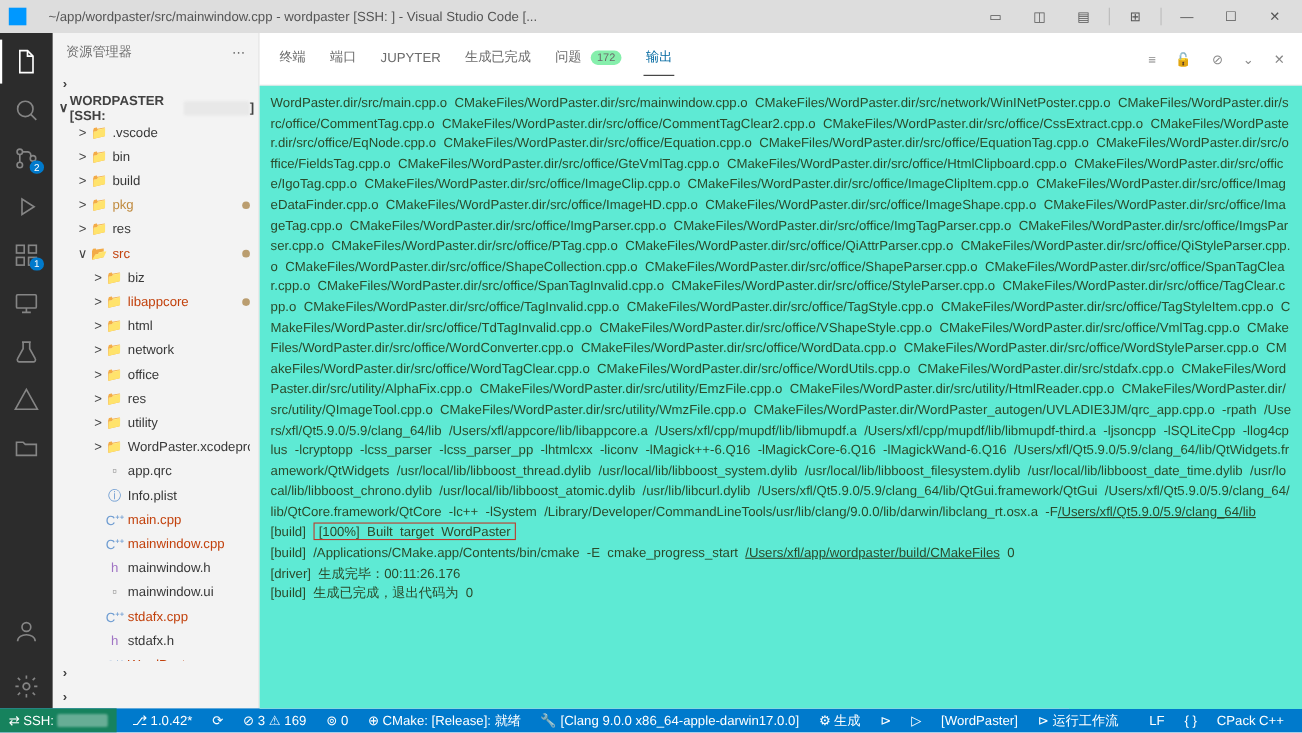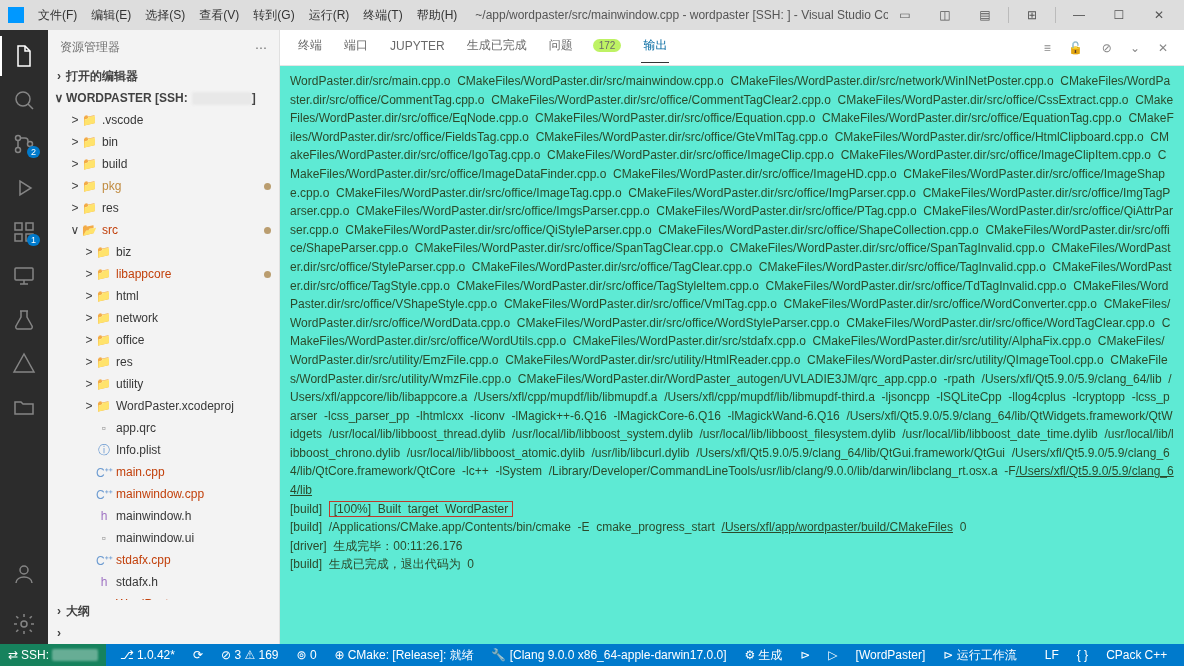--- a/index.html
+++ b/index.html
@@ -12,70 +12,60 @@
 .titlebar .winbtns{display:flex;gap:6px;align-items:center}
 .titlebar .winbtns span{width:34px;height:22px;display:flex;align-items:center;justify-content:center;color:#555}
 .titlebar .winbtns .sep{width:1px;height:16px;background:#bbb}
 .main{flex:1;display:flex;min-height:0}
 .activitybar{width:48px;background:#2c2c2c;display:flex;flex-direction:column;align-items:center;padding-top:6px;gap:4px}
 .activitybar .aitem{width:48px;height:40px;display:flex;align-items:center;justify-content:center;color:#858585;position:relative}
 .activitybar .aitem.active{color:#fff}
 .activitybar .aitem.active::before{content:"";position:absolute;left:0;top:0;bottom:0;width:2px;background:#fff}
 .activitybar .badge{position:absolute;right:8px;bottom:6px;background:#007acc;color:#fff;font-size:9px;border-radius:8px;padding:0 4px;line-height:12px}
 .activitybar .bottom{margin-top:auto;margin-bottom:6px}
-.sidebar{width:232px;background:#f3f3f3;display:flex;flex-direction:column;border-right:1px solid #e0e0e0}
+.sidebar{width:188px;background:#f3f3f3;display:flex;flex-direction:column;border-right:1px solid #e0e0e0}
 .sidebar-header{height:35px;display:flex;align-items:center;justify-content:space-between;padding:0 12px;color:#6f6f6f;font-size:11px}
 .sidebar-section{height:22px;display:flex;align-items:center;padding:0 4px;color:#424242;font-size:11px;font-weight:bold}
 .sidebar-section .chev{width:14px;text-align:center}
 .sidebar-section .label{flex:1}
 .sidebar-section .blur{flex:0 0 60px;height:13px;background:#e8e8e8;filter:blur(1px);border-radius:2px}
 .tree{flex:1;overflow:auto}
 .tree-item{height:22px;display:flex;align-items:center;color:#383838;padding-right:8px}
 .tree-item .chev{width:14px;text-align:center;color:#424242}
 .tree-item .icon{width:16px;margin-right:4px;text-align:center}
 .tree-item .name{flex:1;white-space:nowrap;overflow:hidden}
 .tree-item.modified::after{content:"";width:7px;height:7px;border-radius:50%;background:#ba9d6f}.ind1{padding-left:20px}.ind2{padding-left:34px}
 .folder-y{color:#b8860b}.folder-g{color:#2e9e5b}.folder-o{color:#cc8b3e}
 .file-grey{color:#8a8a8a}.file-blue{color:#6c9bd1}.file-h{color:#a074c4}
 .name.g{color:#c2410c}.name.o{color:#c08b3f}
 .editor{flex:1;display:flex;flex-direction:column;min-width:0;background:#ffffff}
-.panel-tabs{height:36px;display:flex;align-items:center;gap:18px;padding:0 16px;border-bottom:1px solid #e5e5e5;color:#6a6a6a;font-size:11px}
+.panel-tabs{height:48px;display:flex;align-items:center;gap:18px;padding:0 16px;border-bottom:1px solid #e5e5e5;color:#6a6a6a;font-size:11px}
 .panel-tabs .tab{padding:4px 2px 8px;cursor:pointer;position:relative}
 .panel-tabs .tab.active{color:#0369a1}
 .panel-tabs .tab.active::after{content:"";position:absolute;left:0;right:0;bottom:-1px;height:1px;background:#333}
-.panel-tabs .cnt{background:#bef264;border-radius:8px;padding:1px 6px;font-size:10px;margin-left:20px}
+.panel-tabs .cnt{background:#86efac;border-radius:8px;padding:1px 6px;font-size:10px;margin-left:8px}
 .panel-tabs .spacer{flex:1}
 .panel-tabs select{border:1px solid #ccc;padding:2px 18px 2px 6px;font-size:12px;background:#fff;width:150px}
 .panel-tabs .ticon{color:#888;cursor:pointer}
 .output{flex:1;background:#5eead4;padding:6px 10px;font-family:Consolas,monospace;font-size:12px;color:#2b4a2b;line-height:1.55;white-space:pre-wrap;word-break:break-all;overflow:auto}
 .output .box{border:1px solid #c0392b;padding:0 4px}
 .output u{text-decoration:underline}
 .statusbar{height:22px;background:#007acc;color:#fff;display:flex;align-items:center;font-size:12px;padding:0 8px;gap:10px}
 .statusbar .sitem{display:flex;align-items:center;gap:3px;padding:0 4px;cursor:pointer;white-space:nowrap}
 .statusbar .remote{background:#16825d;margin-left:-8px;padding:0 8px;height:22px;display:flex;align-items:center}
 .statusbar .blur{width:46px;height:12px;background:rgba(255,255,255,.35);filter:blur(1px);border-radius:2px}
 .statusbar .spacer{flex:1}
 svg{width:22px;height:22px}
 .activitybar svg{width:24px;height:24px}
 </style>
 </head>
 <body>
 
 <div class="titlebar">
   <div class="vsc-icon"></div>
-  <div class="menus" id="menus">
-      <span>文件(F)</span>
-      <span>编辑(E)</span>
-      <span>选择(S)</span>
-      <span>查看(V)</span>
-      <span>转到(G)</span>
-      <span>运行(R)</span>
-      <span>终端(T)</span>
-      <span>帮助(H)</span>
-    </div>
   <div class="title">~/app/wordpaster/src/mainwindow.cpp - wordpaster [SSH:                     ] - Visual Studio Code [...</div>
   <div class="winbtns">
     <span>▭</span>
     <span>◫</span>
     <span>▤</span>
     <span class="sep"></span>
     <span>⊞</span>
     <span class="sep"></span>
     <span>—</span>
     <span>☐</span>
@@ -155,21 +145,20 @@
       </div>
   </div>
 
   <div class="sidebar">
     <div class="sidebar-header">
       <span>资源管理器</span>
         <span>⋯</span>
     </div>
     <div class="sidebar-section">
       <span class="chev">›</span>
-        <span class="label">打开的编辑器</span>
     </div>
     <div class="sidebar-section">
       <span class="chev">∨</span>
         <span style="margin-right:4px">WORDPASTER [SSH:</span>
         <span class="blur"></span>
         <span>]</span>
     </div>
     <div class="tree" id="tree">
         <div class="tree-item ind1">
           <span class="chev">&gt;</span>
@@ -282,21 +271,20 @@
           <span class="name ">stdafx.h</span>
         </div>
         <div class="tree-item ind2">
           <span class="chev"></span>
           <span class="icon file-blue">C⁺⁺</span>
           <span class="name g">WordPaster.cpp</span>
         </div>
       </div>
     <div class="sidebar-section">
       <span class="chev">›</span>
-        <span class="label">大纲</span>
     </div>
     <div class="sidebar-section">
       <span class="chev">›</span>
     </div>
   </div>
 
   <div class="editor">
     <div class="panel-tabs">
       <span class="tab">终端</span>
       <span class="tab">端口</span>

